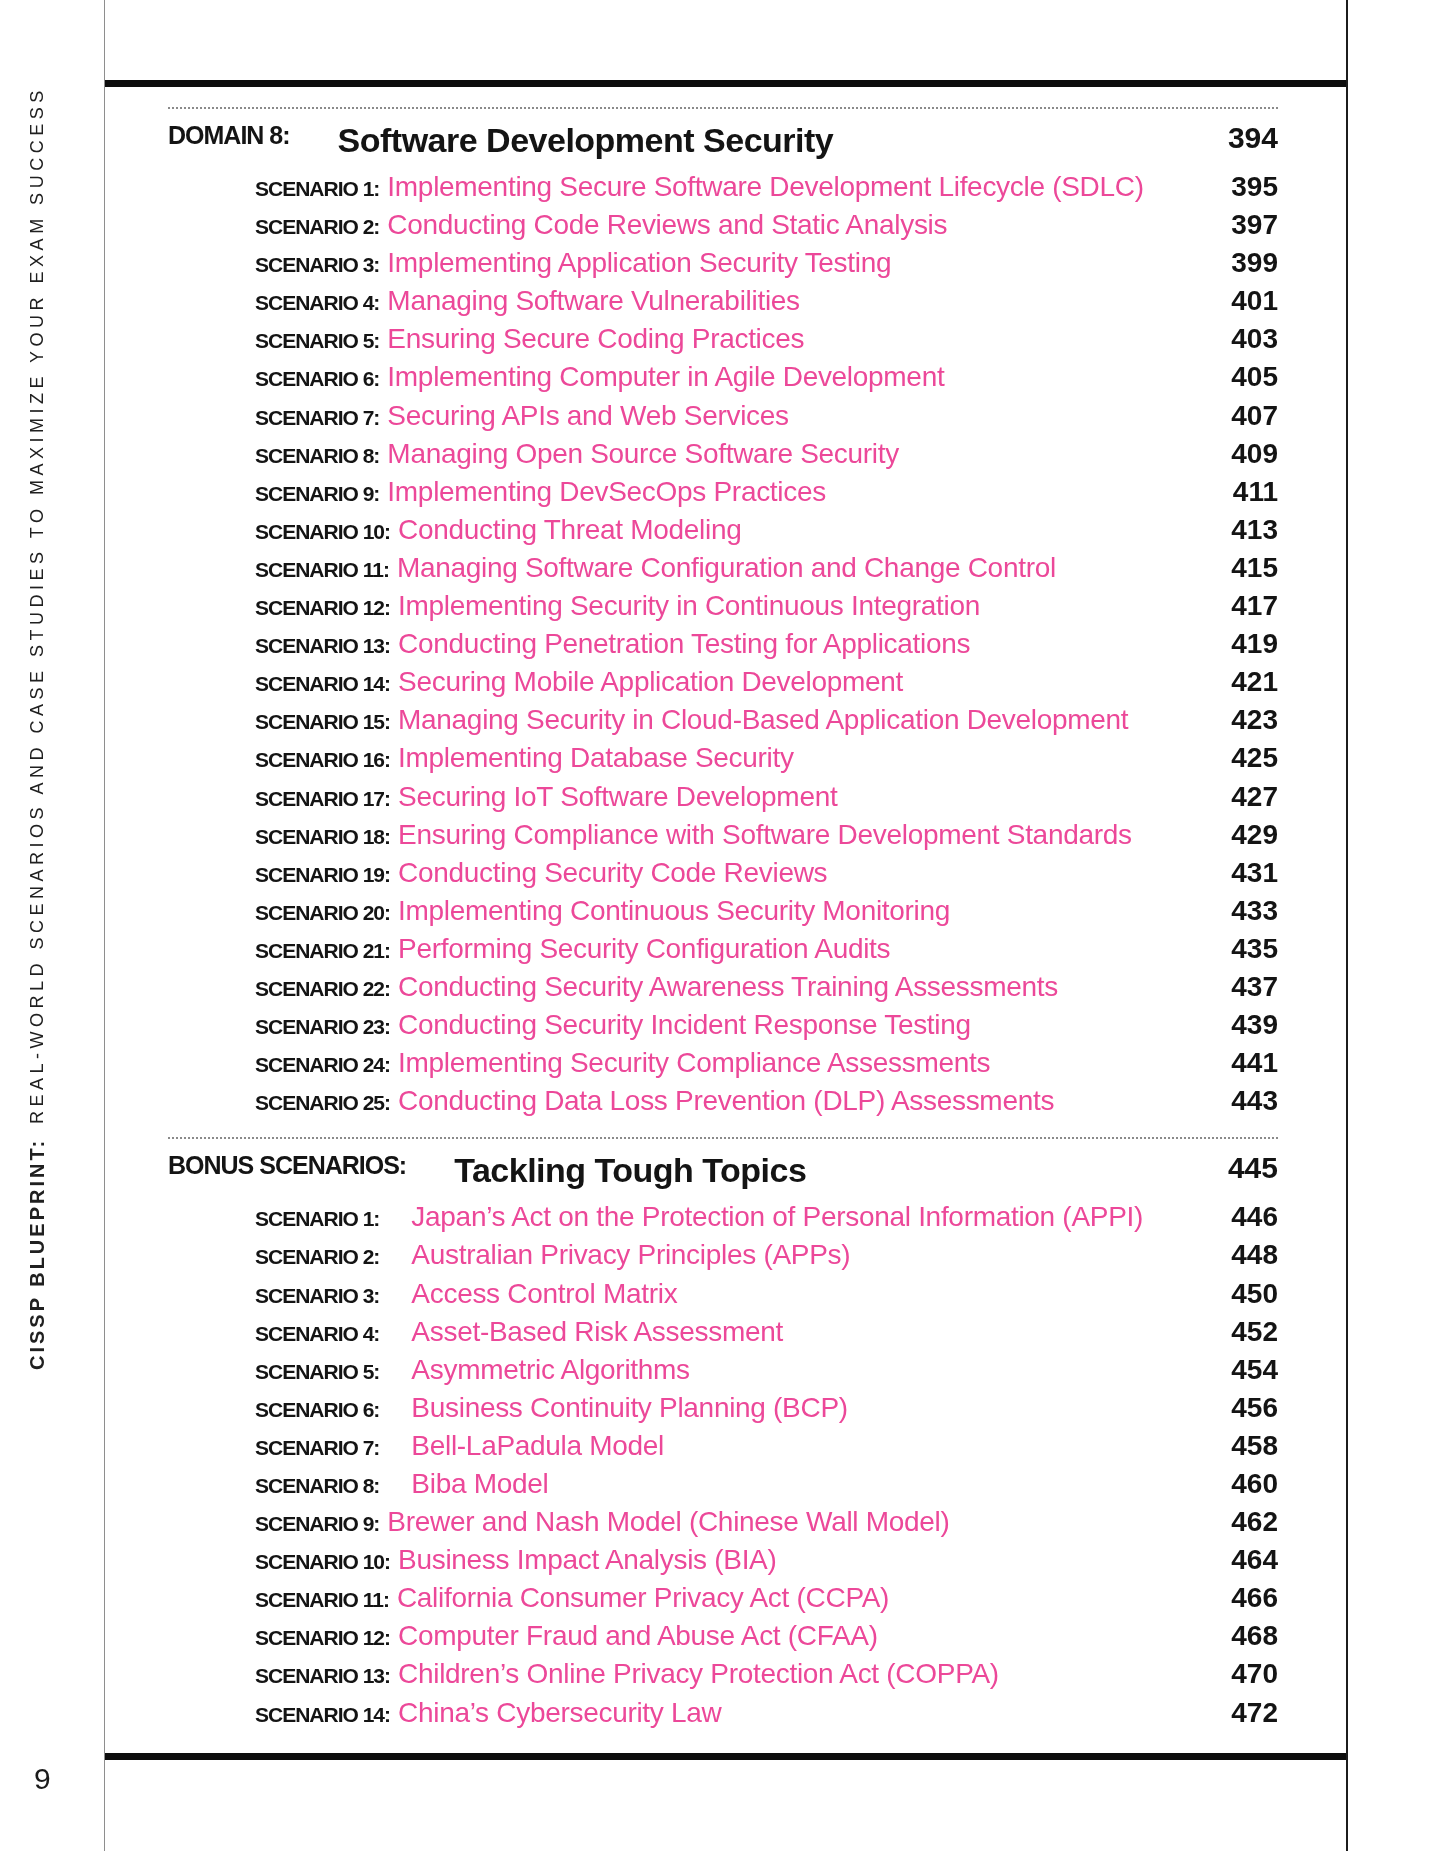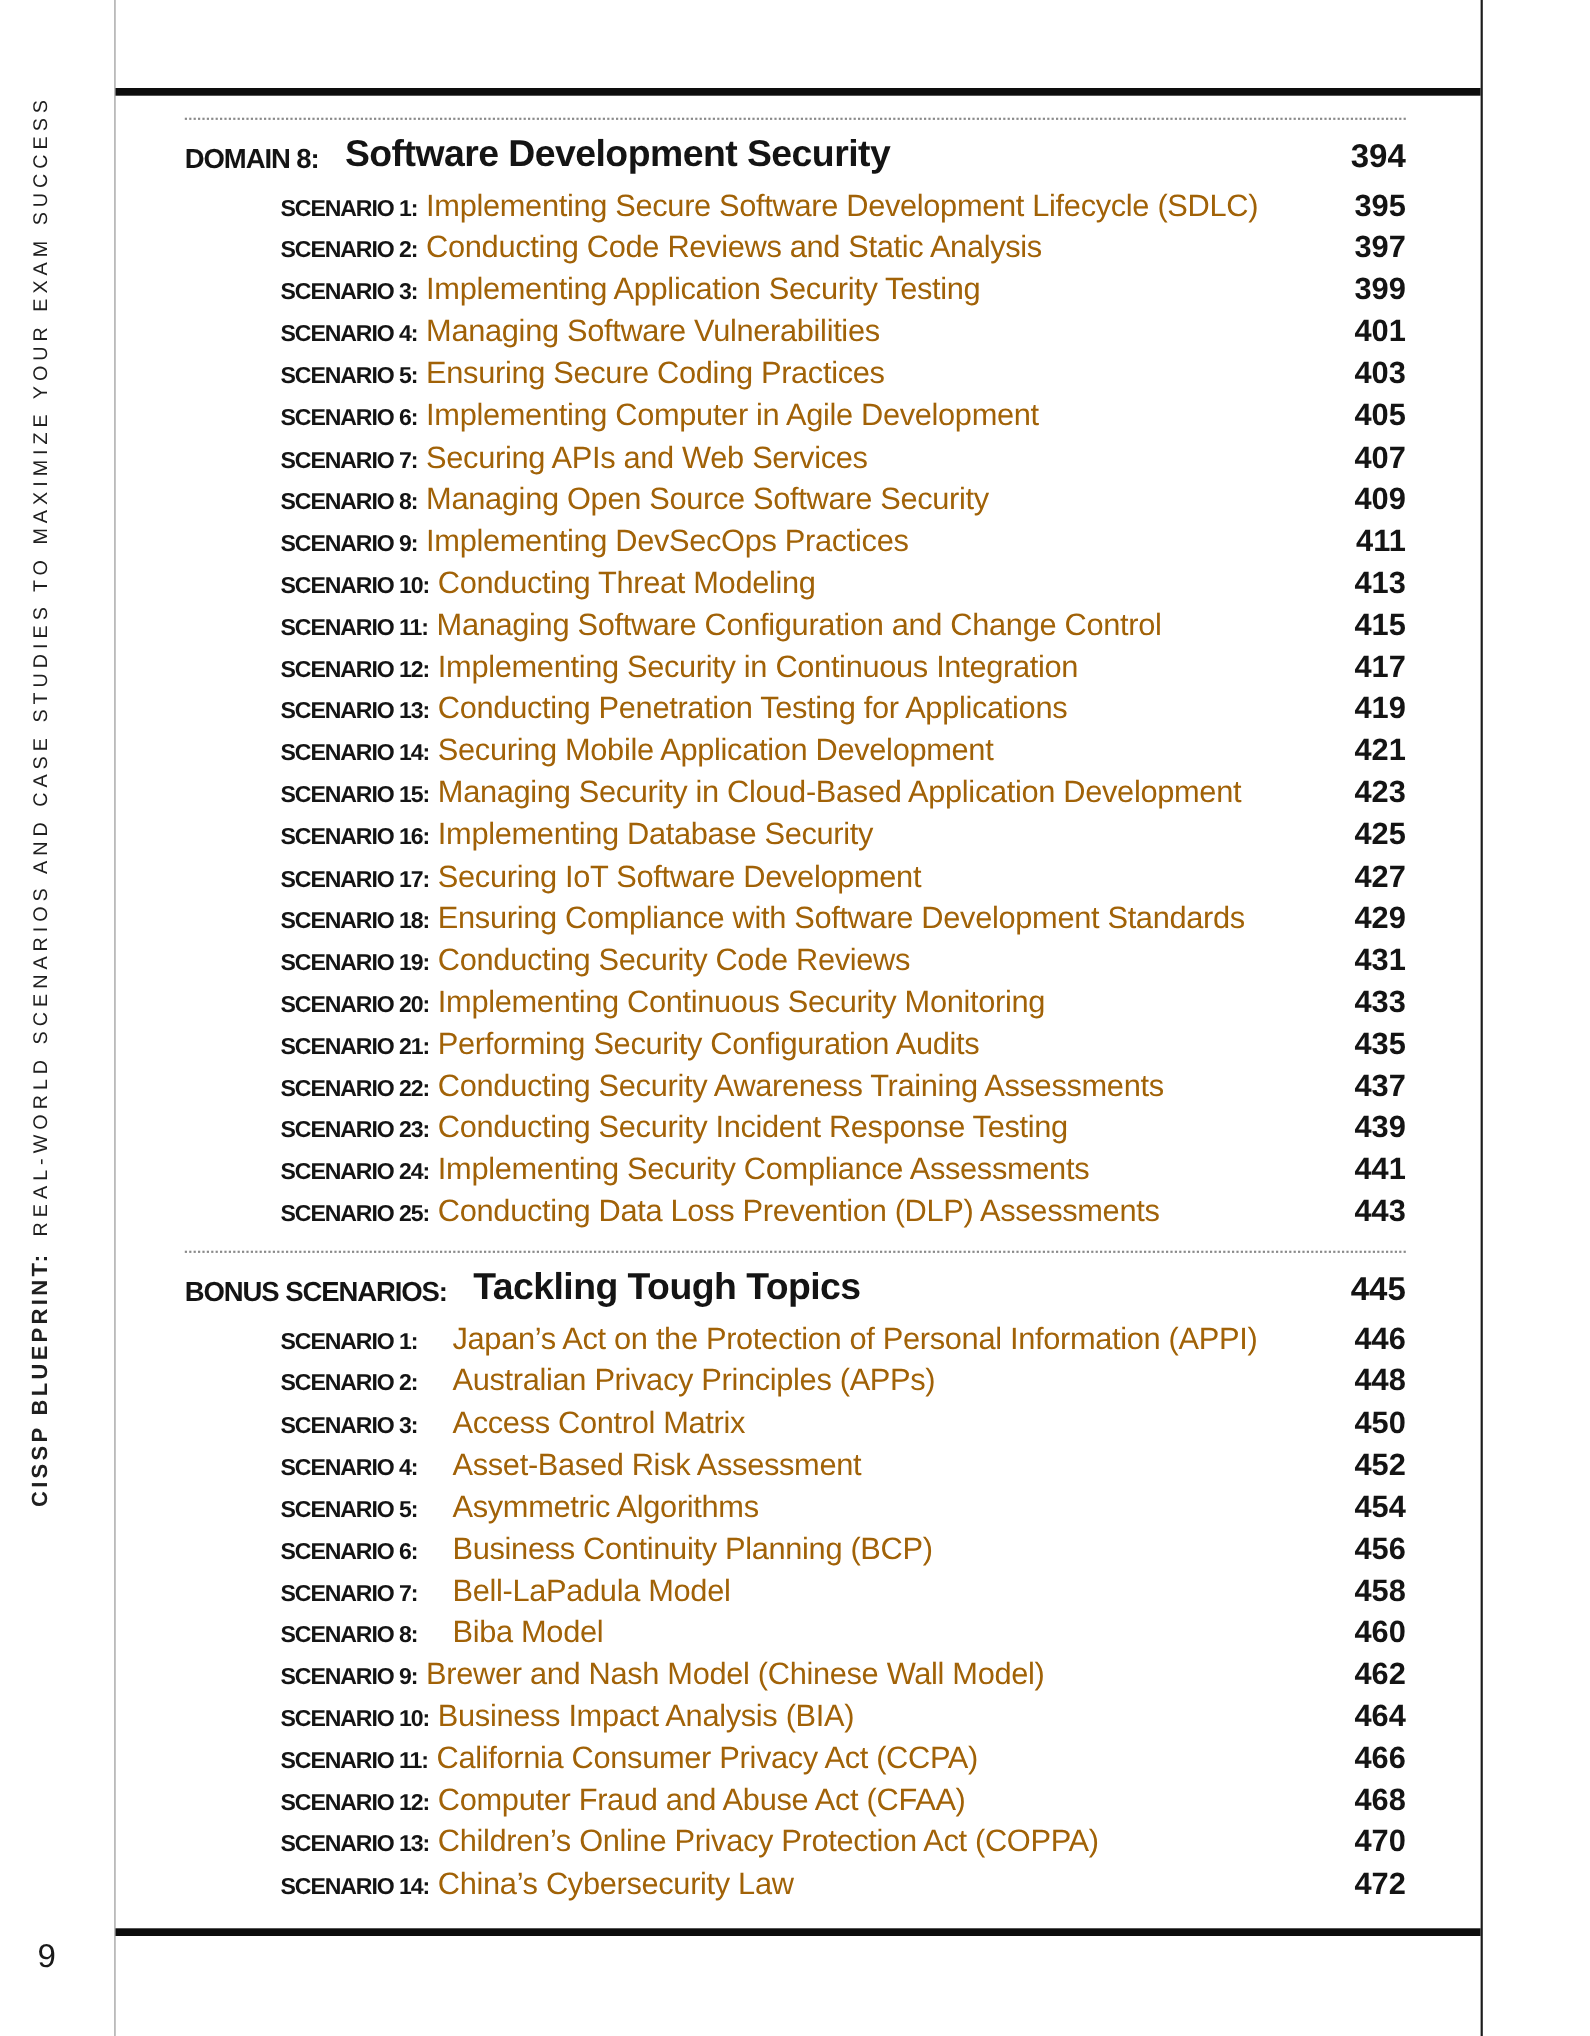--- a/index.html
+++ b/index.html
@@ -25,32 +25,32 @@
   }
   .spine-bold { font-weight:700; font-size:20px; letter-spacing:3px; }
   .spine-rest { font-weight:400; font-size:18px; letter-spacing:4.5px; margin-inline-start:14px; }
 
   
   .content { position:absolute; left:168px; top:107px; width:1110px; }
 
   .toc-section .dotted { border-top:2px dotted #8a8a8a; height:0; }
   .toc-section + .toc-section .dotted { margin-top:17px; }
 
-  .sec-head { display:flex; align-items:flex-end; padding:12px 0 8px 0; }
+  .sec-head { display:flex; align-items:flex-start; padding:12px 0 8px 0;gap:24px; }
   .sec-label { font-weight:700; font-size:25px; letter-spacing:-1px; white-space:nowrap; }
   .sec-title { font-weight:700; font-size:34px; letter-spacing:-0.5px; margin-left:24px; white-space:nowrap; }
   .sec-page  { margin-left:auto; font-weight:700; font-size:30px; }
 
   .row {
     display:flex; align-items:baseline;
     height:38.1px; line-height:38.1px; padding-left:87px;
     white-space:nowrap;
   }
   .row-label { font-weight:700; font-size:21px; letter-spacing:-1px; }
-  .row-title { font-weight:400; font-size:28px; letter-spacing:-0.3px; margin-left:8px; color:#a16207; }
+  .row-title { font-weight:400; font-size:28px; letter-spacing:-0.3px; margin-left:8px; color:#ec4899; }
   .row-title.wide { margin-left:32px; }
   .row-page  { margin-left:auto; font-weight:700; font-size:28px; }
 </style>
 </head>
 <body>
 
 <div class="spine">
   <span class="spine-bold">CISSP BLUEPRINT:</span><span class="spine-rest">REAL-WORLD SCENARIOS AND CASE STUDIES TO MAXIMIZE YOUR EXAM SUCCESS</span>
 </div>
 <div class="rule-left"></div>

